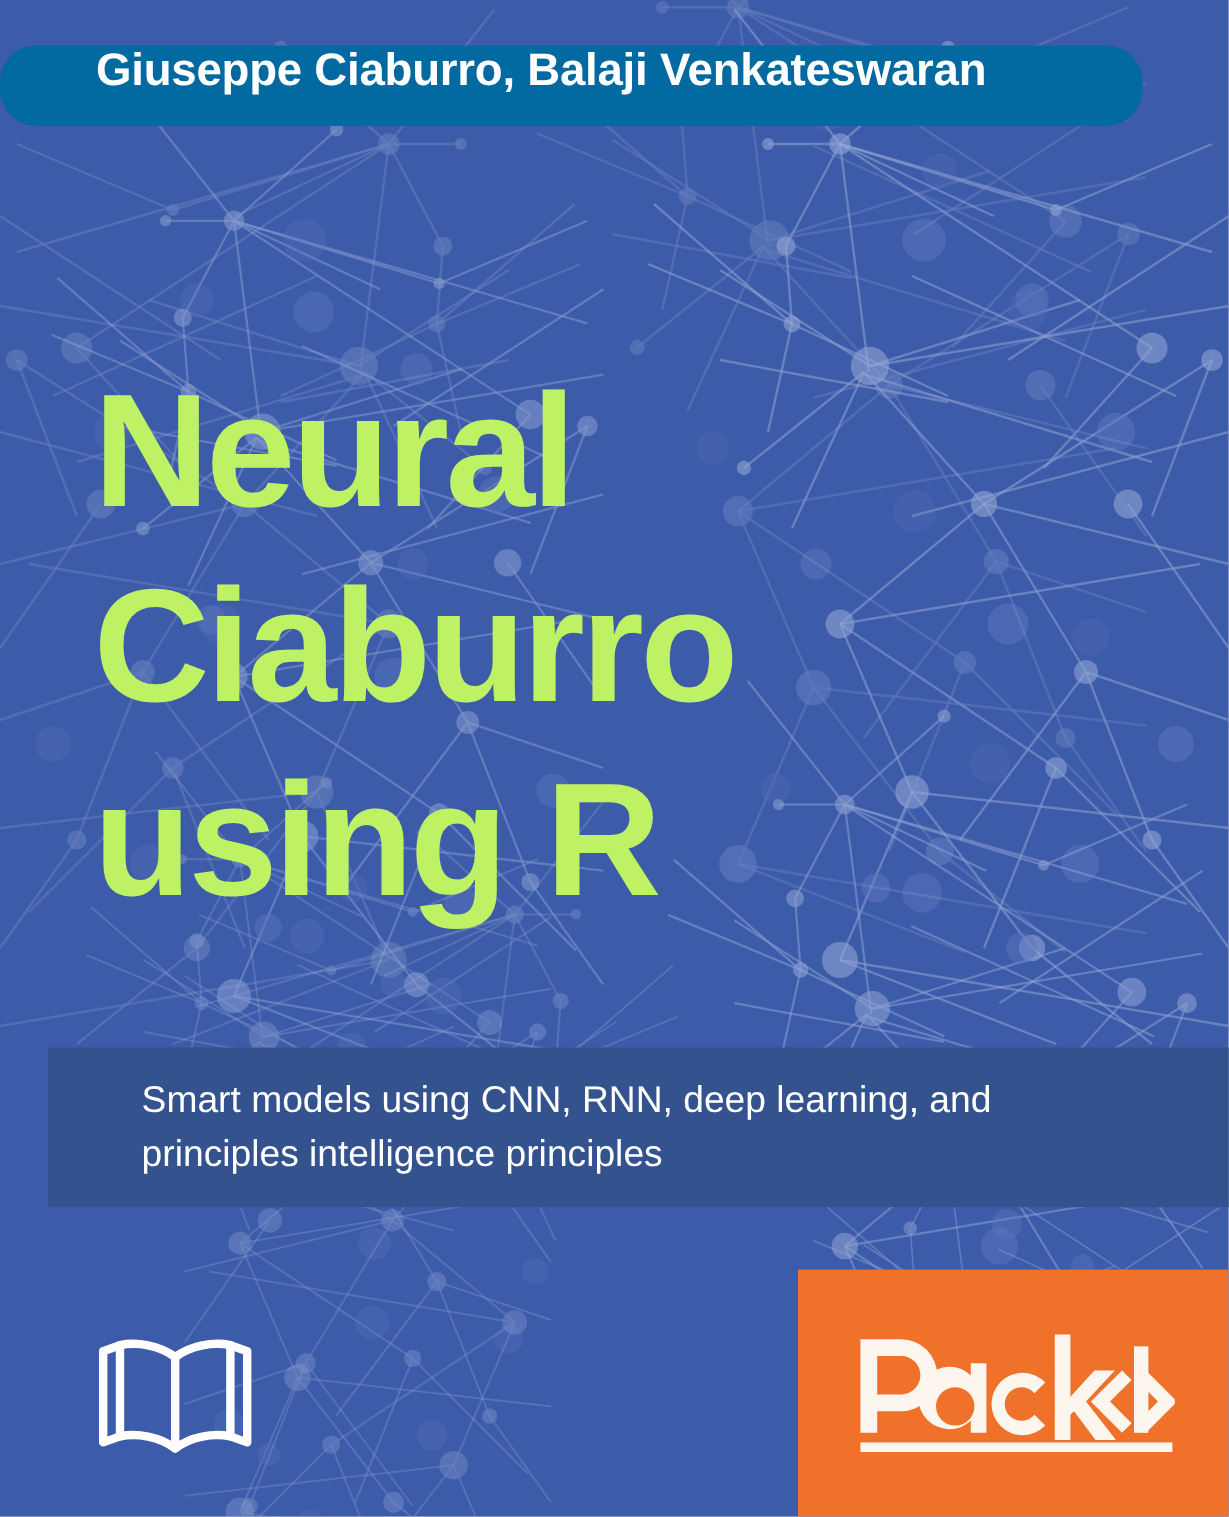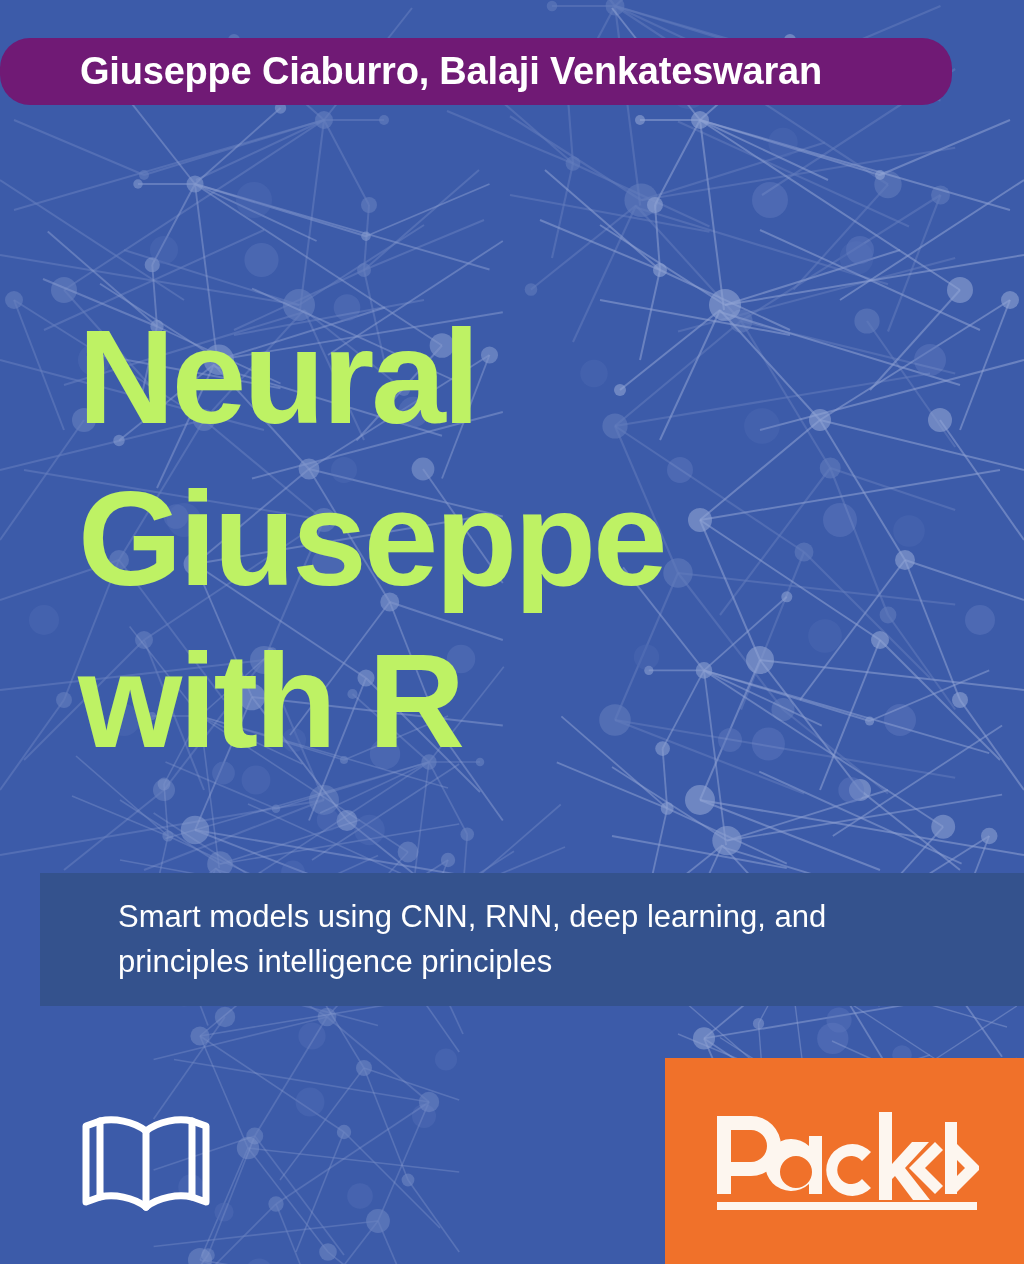--- a/index.html
+++ b/index.html
@@ -28,23 +28,22 @@
     pointer-events: none;
   }
 
   
   .author-band {
     position: absolute;
     left: 0;
     top: 38px;
     width: 952px;
     height: 67px;
-    background: #701a75;
+    background: #0369a1;
     display: flex;
-    align-items: center;
     border-radius: 30px;
   }
   .author-names {
     margin-left: 80px;
     color: #ffffff;
     font-size: 38px;
     font-weight: bold;
     letter-spacing: -0.2px;
     white-space: nowrap;
   }
@@ -216,22 +215,22 @@
     <use href="#netgrp" transform="translate(-120,-120) scale(1.05)" opacity="0.45"></use>
     <use href="#netgrp" transform="translate(300,880) scale(0.7)" opacity="0.8"></use>
   </svg>
 
   <div class="author-band">
     <div class="author-names">Giuseppe Ciaburro, Balaji Venkateswaran</div>
   </div>
 
   <div class="title-block">
     <div class="title-line">Neural</div>
-    <div class="title-line">Giuseppe</div>
-    <div class="title-line">with R</div>
+    <div class="title-line">Ciaburro</div>
+    <div class="title-line">using R</div>
   </div>
 
   <div class="subtitle-band">
     <div class="subtitle-line">Smart models using CNN, RNN, deep learning, and</div>
     <div class="subtitle-line">principles intelligence principles</div>
   </div>
 
   <svg class="book-icon" viewBox="0 0 136 102" aria-hidden="true">
     <g fill="none" stroke="#ffffff" stroke-width="7" stroke-linejoin="round" stroke-linecap="round">
       <path d="M68 19 C55 9, 36 6, 22 9 L22 85 C36 82, 55 85, 68 95"></path>

